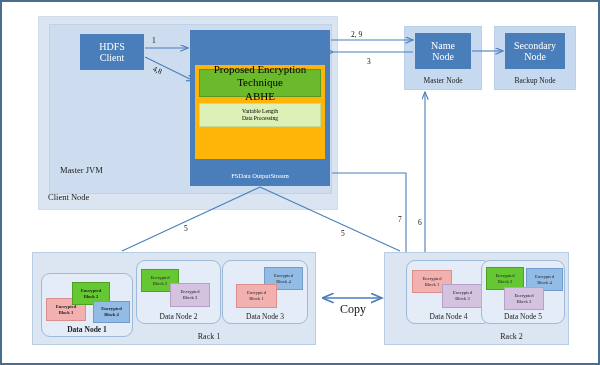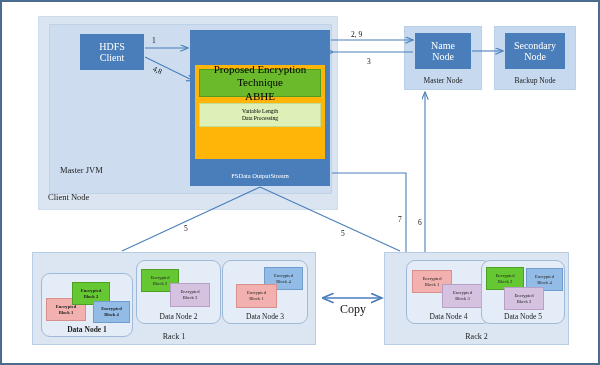--- a/index.html
+++ b/index.html
@@ -127,21 +127,21 @@
   }
   .panel-caption { position: absolute; left: 0; bottom: 4px; }
   .corner-label {
     color: #1c1c1c;
     font-size: 8.5px;
   }
   .jvm-label { left: 58px; top: 163px; }
   .node-label { left: 46px; top: 190px; }
   .rack-caption {
     position: absolute; left: 0; bottom: 3px; width: 100%;
-    text-align: center; font-size: 8px; color: #1c1c1c;
+    text-align: center; font-size: 8px; color: #1c1c1c; padding-left: 35px;
   }
 
   
   .datanode {
     position: absolute;
     background: #e3ecf7;
     border: 1px solid #9fb9d8;
     border-radius: 9px;
   }
   .dn-caption {

